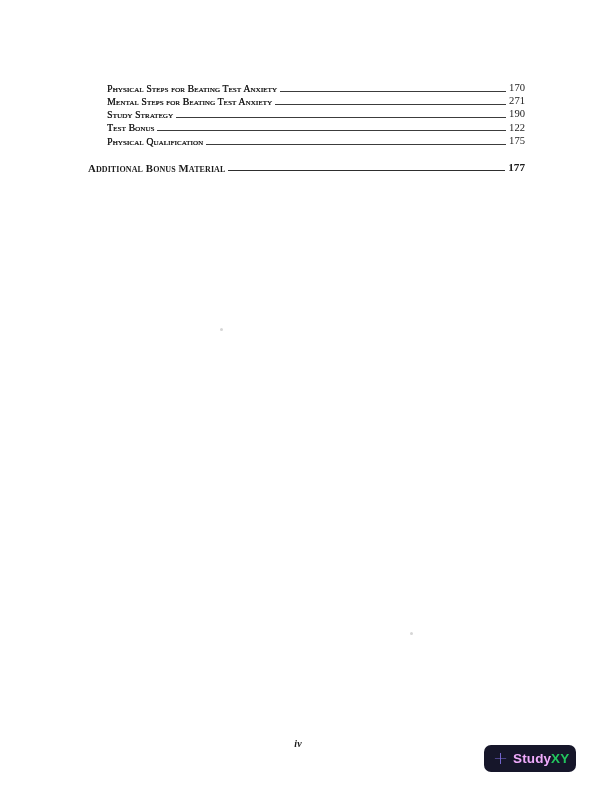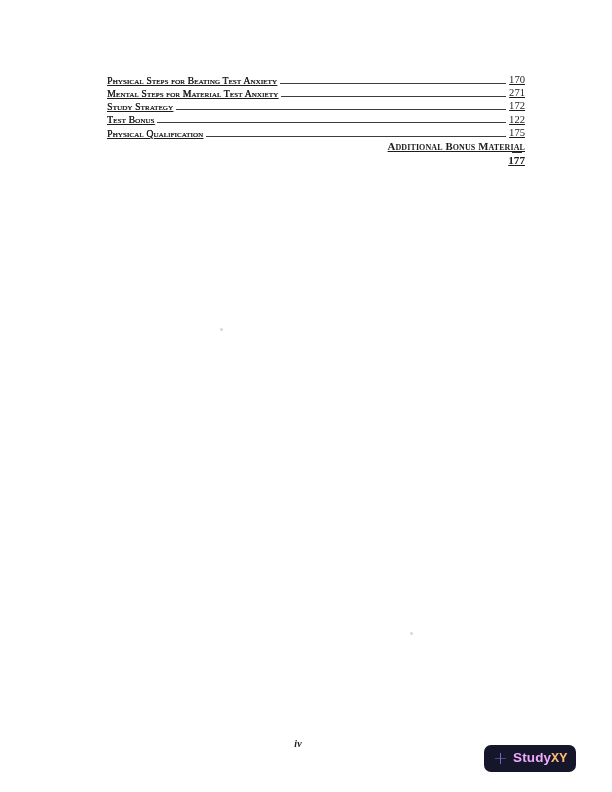--- a/index.html
+++ b/index.html
@@ -11,37 +11,36 @@
     background: #ffffff;
     font-family: "Liberation Serif", serif;
     color: #1c1c1c;
     overflow: hidden;
   }
 
   
   .toc {
     position: absolute;
     left: 88px;
-    top: 72px;
+    top: 80px;
     width: 437px;
-    text-decoration: underline;
   }
   .toc-row {
     display: flex;
     align-items: flex-end;
   }
   .toc-row.sub {
     height: 13.3px;
     padding-left: 19px;
   }
   .toc-row.main {
     height: 15px;
   }
   .toc-row.main.first  { margin-top: 6px; }
-  .toc-row.main.second { margin-top: 3px; flex-direction: column; }
+  .toc-row.main.second { margin-top: 12px; }
 
   .toc-label {
     font-variant: small-caps;
     white-space: nowrap;
     line-height: 1;
   }
   .sub .toc-label {
     font-size: 9.8px;
     
     text-shadow: 0.35px 0 0 currentColor;
@@ -105,21 +104,21 @@
     margin-top: -2px;
   }
   .brand-text {
     font-size: 13.5px;
     font-weight: bold;
     line-height: 1;
     letter-spacing: 0.1px;
     white-space: nowrap;
   }
   .brand-primary { color: #f0abfc; }
-  .brand-accent  { color: #fdba74; font-family: Liberation Mono, monospace; }
+  .brand-accent  { color: #22c55e; }
 
   
   .speck {
     position: absolute;
     width: 3px;
     height: 3px;
     border-radius: 50%;
     background: #d6d6d6;
   }
   .speck.one { left: 220px; top: 328px; }
@@ -130,29 +129,29 @@
 
 <div class="toc">
 
   <div class="toc-row sub">
     <span class="toc-label">Physical Steps for Beating Test Anxiety</span>
     <span class="toc-leader"></span>
     <span class="toc-page">170</span>
   </div>
 
   <div class="toc-row sub">
-    <span class="toc-label">Mental Steps for Material Test Anxiety</span>
+    <span class="toc-label">Mental Steps for Beating Test Anxiety</span>
     <span class="toc-leader"></span>
     <span class="toc-page">271</span>
   </div>
 
   <div class="toc-row sub">
     <span class="toc-label">Study Strategy</span>
     <span class="toc-leader"></span>
-    <span class="toc-page">172</span>
+    <span class="toc-page">190</span>
   </div>
 
   <div class="toc-row sub">
     <span class="toc-label">Test Bonus</span>
     <span class="toc-leader"></span>
     <span class="toc-page">122</span>
   </div>
 
   <div class="toc-row sub">
     <span class="toc-label">Physical Qualification</span>

